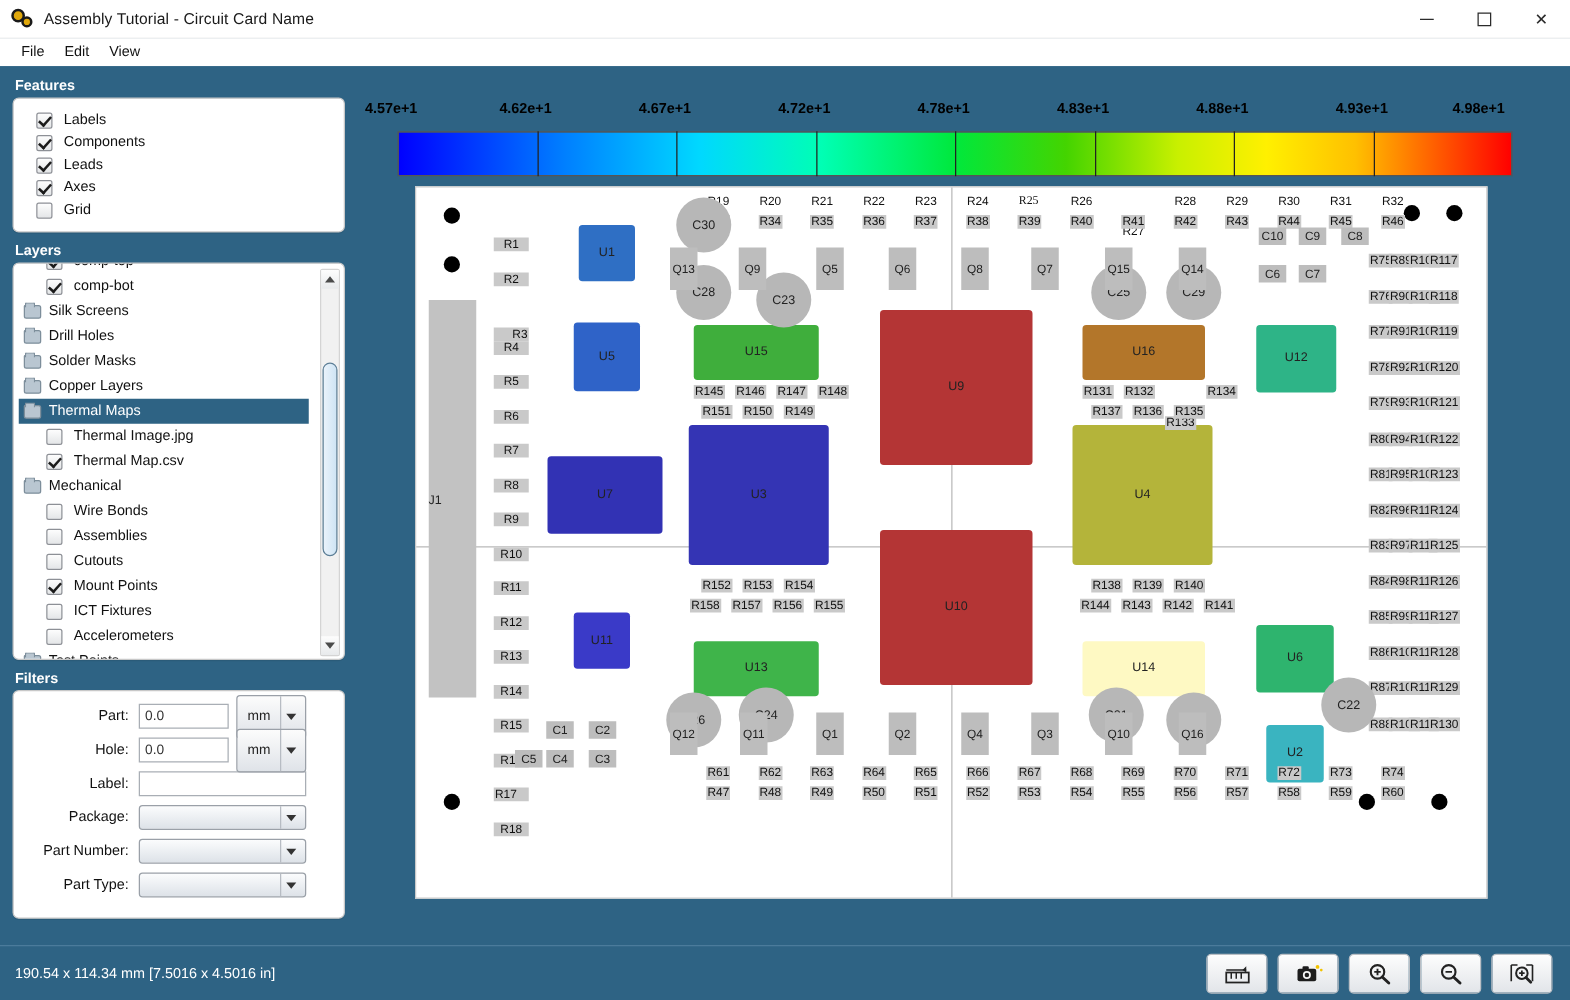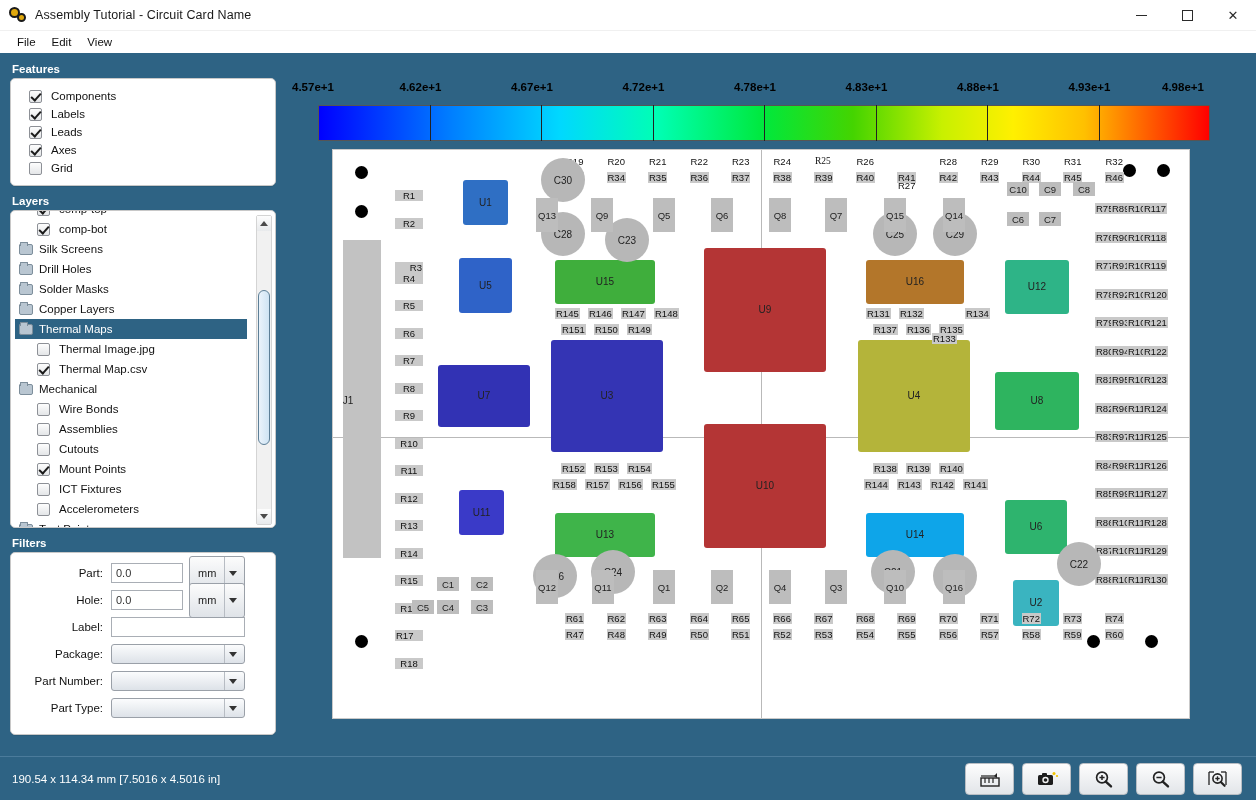--- a/index.html
+++ b/index.html
@@ -207,25 +207,25 @@
   </div>
 
   <div class="frame">
 
     <div class="left-col">
 
       <div class="grp-label">Features</div>
       <div class="grp-box features-box" id="features-list">
           <div class="chk-row">
             <span class="chk on"></span>
-            <span class="chk-label">Components</span>
+            <span class="chk-label">Labels</span>
           </div>
           <div class="chk-row">
             <span class="chk on"></span>
-            <span class="chk-label">Labels</span>
+            <span class="chk-label">Components</span>
           </div>
           <div class="chk-row">
             <span class="chk on"></span>
             <span class="chk-label">Leads</span>
           </div>
           <div class="chk-row">
             <span class="chk on"></span>
             <span class="chk-label">Axes</span>
           </div>
           <div class="chk-row">
@@ -431,28 +431,25 @@
           </div>
           <div class="comp" style="left: 371px; top: 274px; width: 122px; height: 124px; background: rgb(180, 53, 53); border-radius: 3px;">
             <span>U10</span>
           </div>
           <div class="comp" style="left: 533px; top: 110px; width: 98px; height: 44px; background: rgb(179, 118, 42); border-radius: 3px;">
             <span>U16</span>
           </div>
           <div class="comp" style="left: 525px; top: 190px; width: 112px; height: 112px; background: rgb(180, 180, 58); border-radius: 3px;">
             <span>U4</span>
           </div>
-          <div class="comp" style="left: 533px; top: 363px; width: 98px; height: 44px; background: #0ea5e9; border-radius: 3px;">
+          <div class="comp" style="left: 533px; top: 363px; width: 98px; height: 44px; background: #fef9c3; border-radius: 3px;">
             <span>U14</span>
           </div>
           <div class="comp" style="left: 672px; top: 110px; width: 64px; height: 54px; background: rgb(46, 180, 135); border-radius: 3px;">
             <span>U12</span>
-          </div>
-          <div class="comp" style="left: 662px; top: 222px; width: 84px; height: 58px; background: rgb(46, 180, 95); border-radius: 3px;">
-            <span>U8</span>
           </div>
           <div class="comp" style="left: 672px; top: 350px; width: 62px; height: 54px; background: rgb(46, 180, 110); border-radius: 3px;">
             <span>U6</span>
           </div>
           <div class="comp" style="left: 680px; top: 430px; width: 46px; height: 46px; background: rgb(58, 180, 192); border-radius: 3px;">
             <span>U2</span>
           </div>
           <div class="comp" style="left: 10px; top: 90px; width: 38px; height: 318px; background: rgb(194, 194, 194); border-radius: 0px;"></div>
           <div class="comp" style="left: 2px; top: 245px; width: 26px; height: 12px; font-size: 10px;">J1</div>
           <div class="rlab" style="left: 62px; top: 40px; width: 28px; text-align: center;">R1</div>

